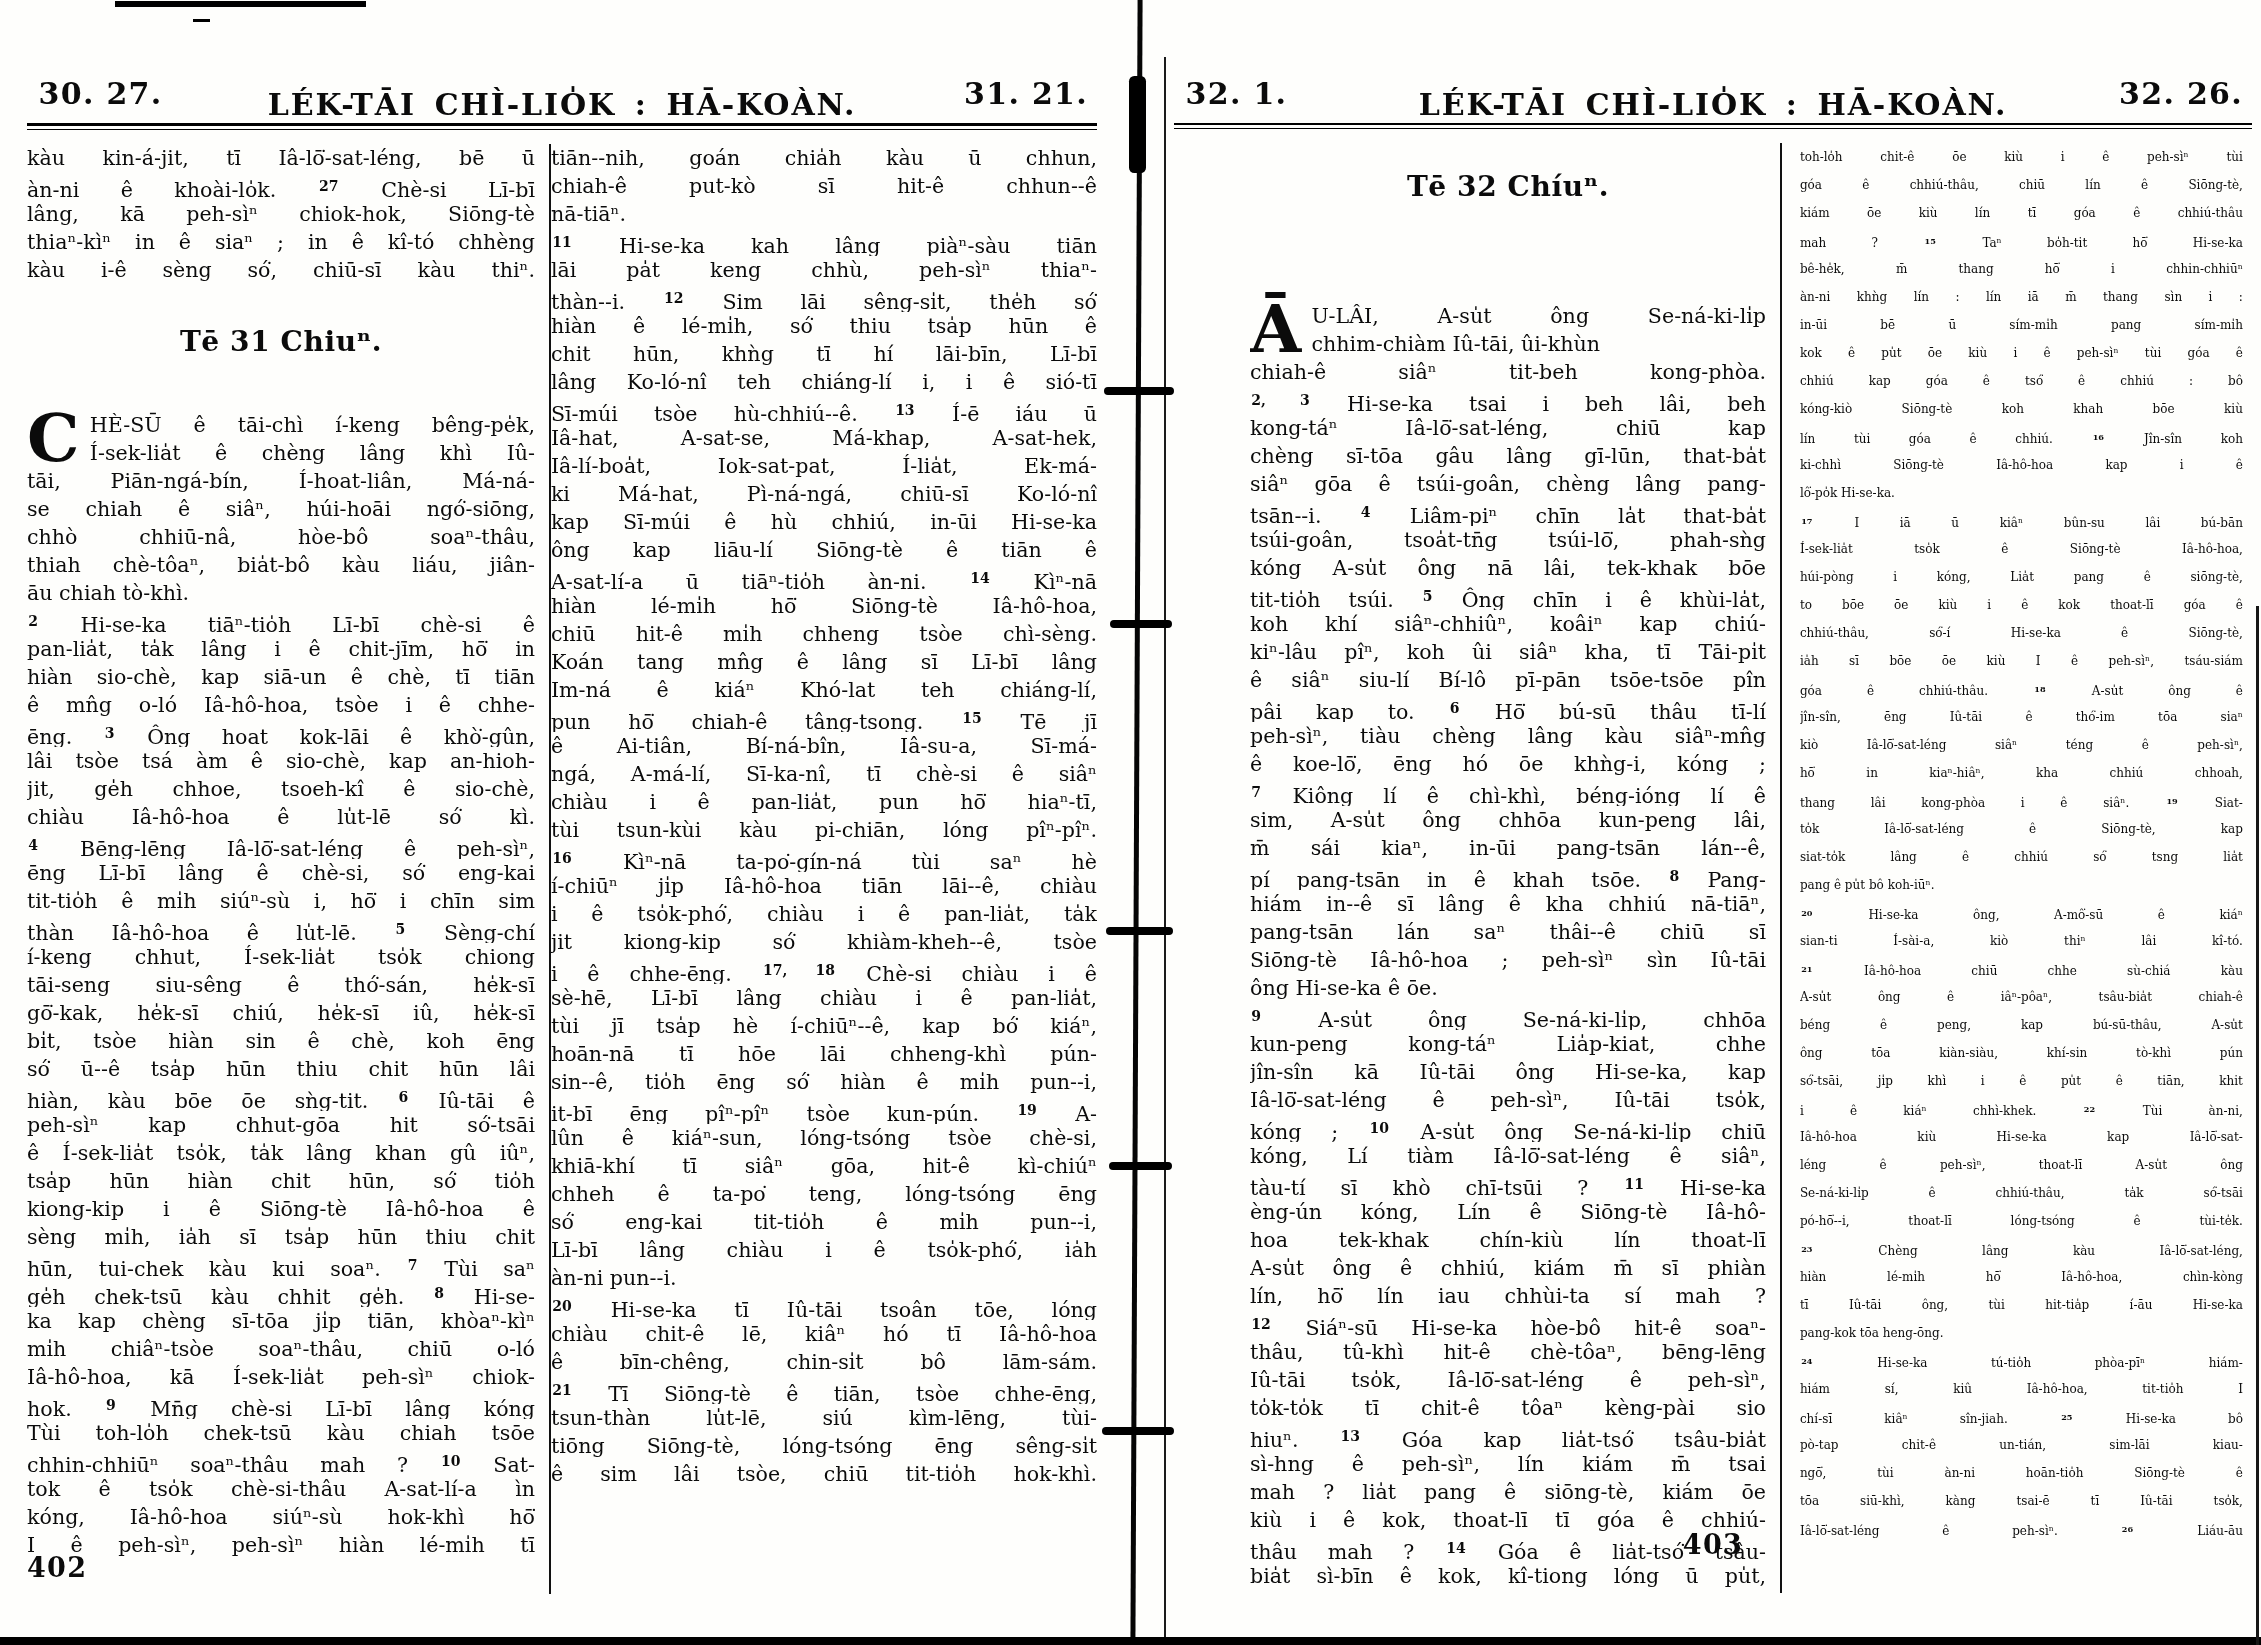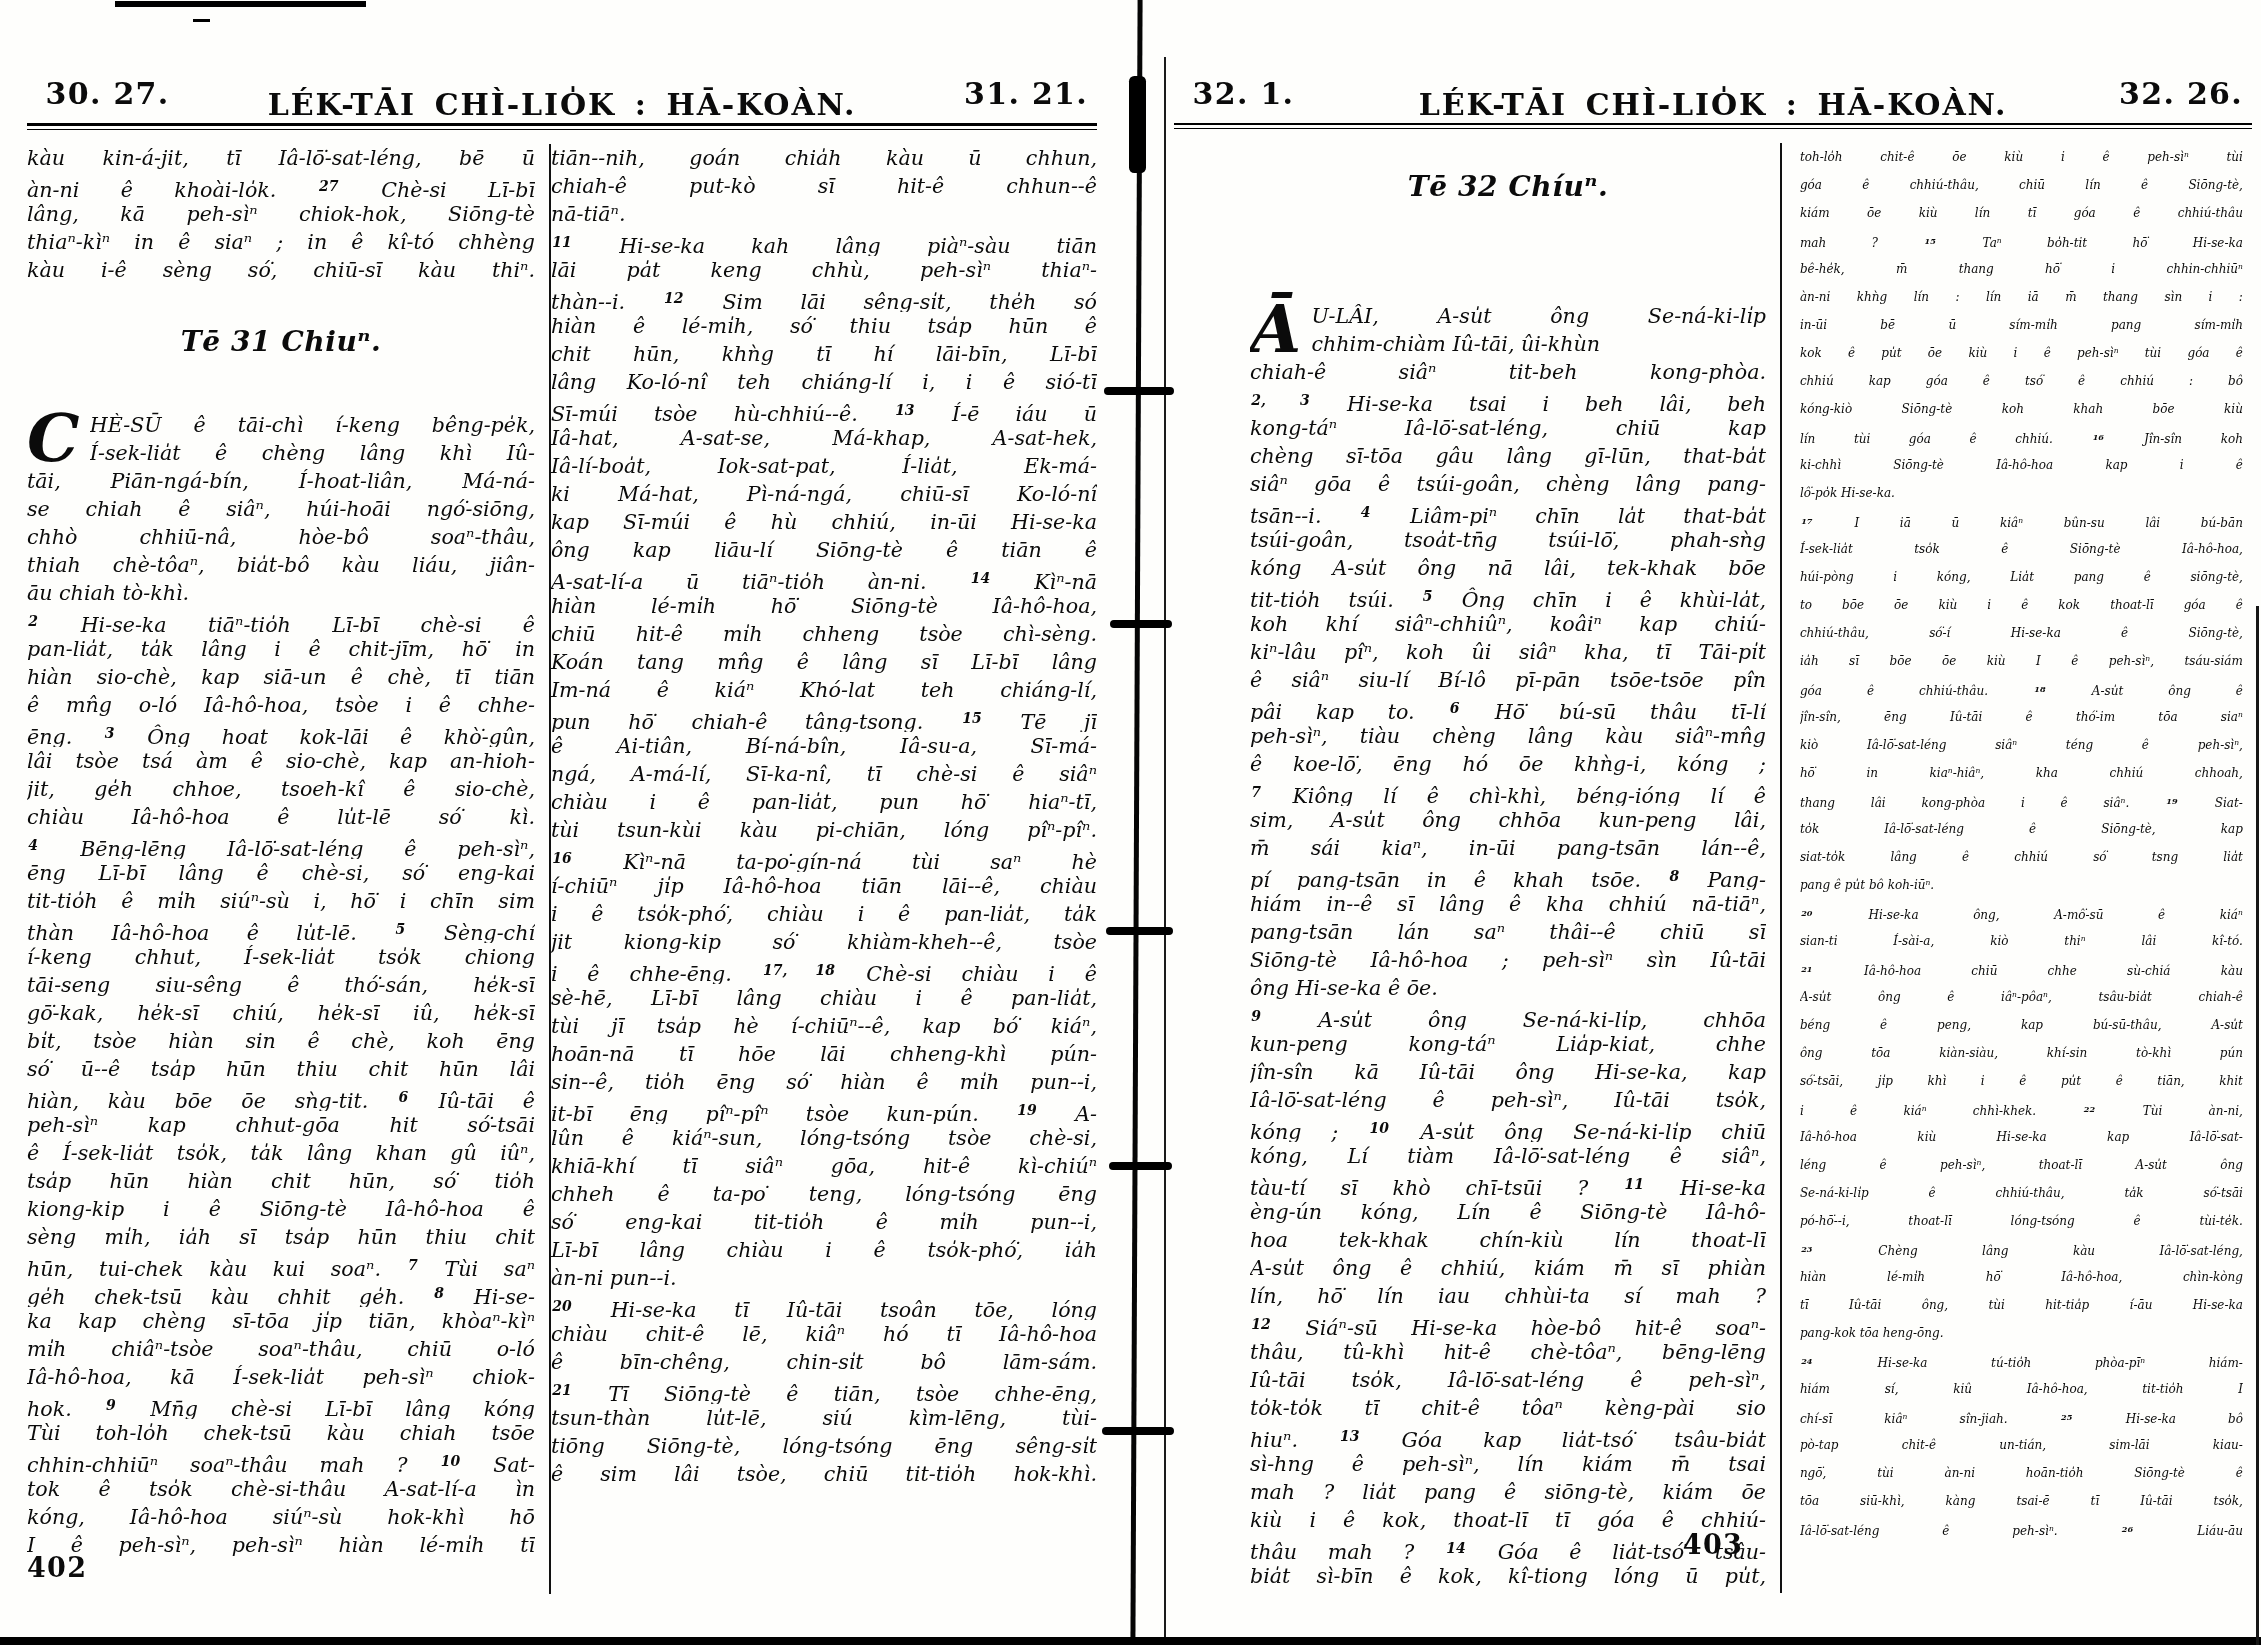--- a/index.html
+++ b/index.html
@@ -7,31 +7,31 @@
     width:2261px;height:1645px;position:relative;overflow:hidden;
     background:#fefefc;color:#0b0b0b;
     font-family:"DejaVu Serif", serif;
   }
   .page{position:absolute;top:0;}
   #page-left{left:27px;width:1070px;}
   #page-right{left:1174px;width:1078px;}
 
   .page-header{position:relative;height:37px;margin-top:76px;}
   .hdr-ref{font-size:30px;font-weight:bold;letter-spacing:1.3px;}
-  .hdr-left{position:absolute;left:11.6px;top:0;margin-left:7px;}
+  .hdr-left{position:absolute;left:11.6px;top:0;}
   .hdr-right{position:absolute;right:9px;top:0;}
   .hdr-title{
     position:absolute;left:0;right:0;top:11px;text-align:center;
     font-size:30px;font-weight:bold;letter-spacing:1.9px;word-spacing:6.4px;
   }
   .double-rule{margin-top:10.3px;border-top:3.9px solid #000;border-bottom:1.9px solid #000;height:3.2px;}
   #page-right .double-rule{border-top:2.6px solid #000;}
 
   .cols{display:flex;margin-top:14px;height:1450px;overflow:hidden;}
-  .col{overflow:hidden;font-style:italic;}
+  .col{overflow:hidden;}
   #page-left  .col-a{width:508px;}
   #page-left  .col-b{flex:1;}
   #page-right .cols{padding-left:76px;}
   #page-right .col-a{width:516px;}
   #page-right .col-b{width:443px;padding-left:18px;}
   .col-divider{width:1.9px;background:#111;margin-left:14px;}
 
   .tl{
     font-size:20.6px;line-height:28px;height:28px;overflow:hidden;
     text-align:justify;text-align-last:justify;white-space:normal;

